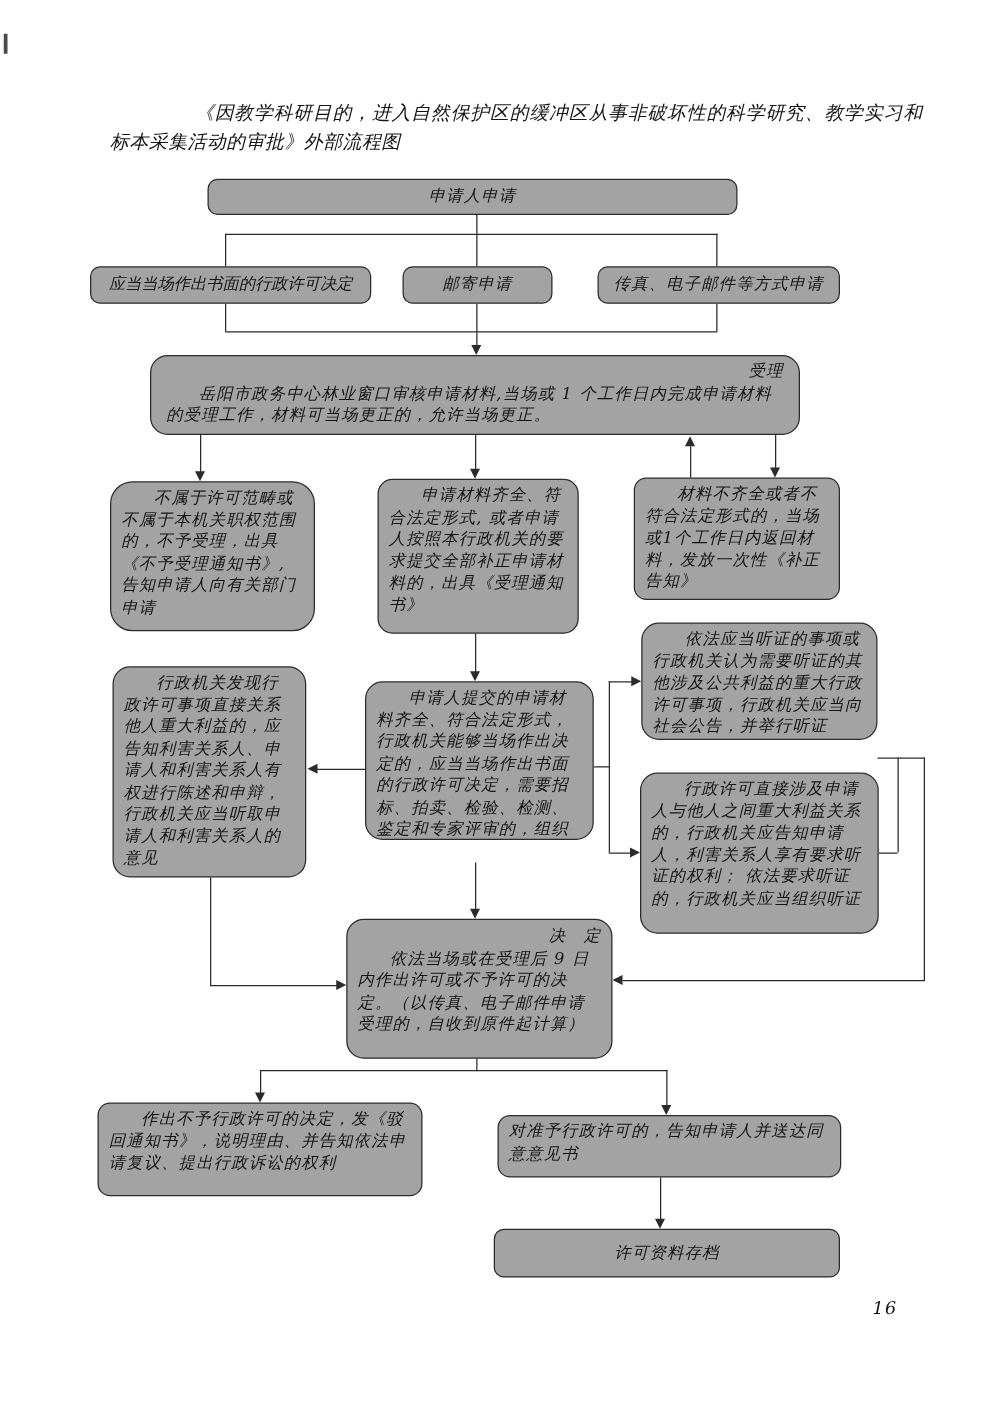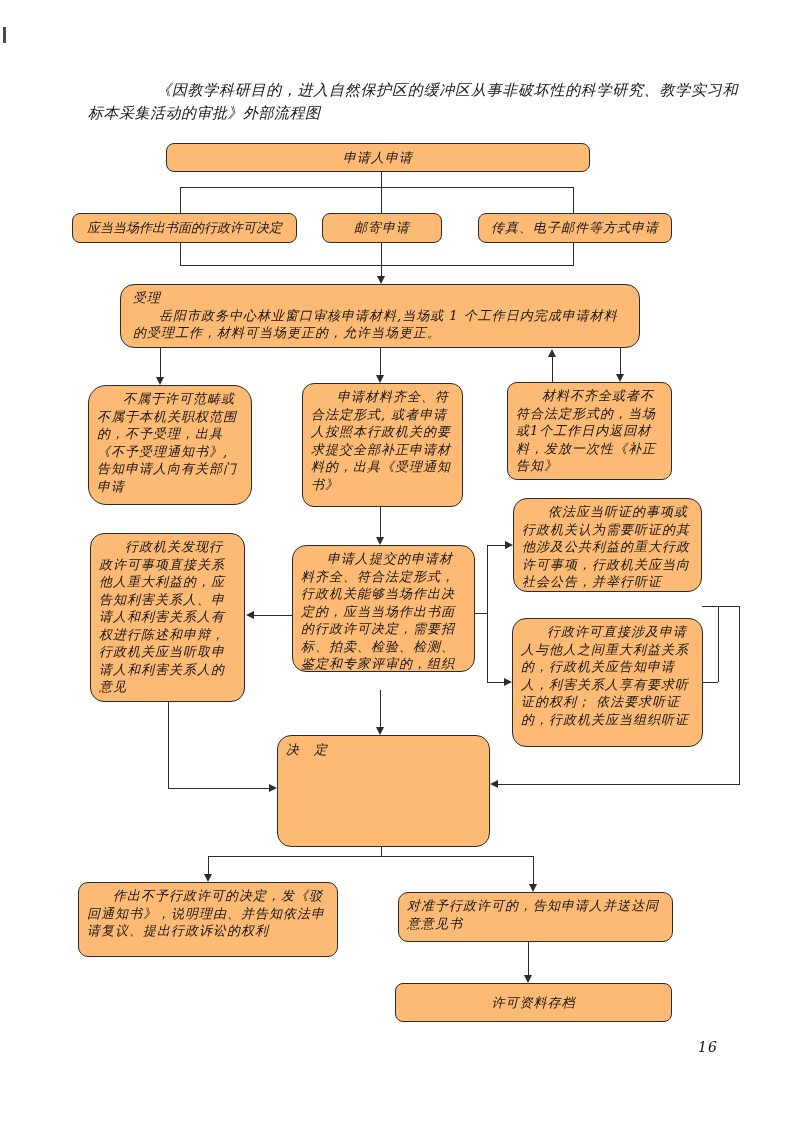--- a/index.html
+++ b/index.html
@@ -17,29 +17,29 @@
     font-style:italic;
   }
   .doc-title{
     position:absolute;left:88px;top:79px;width:650px;
     font-size:15px;line-height:23px;letter-spacing:0.5px;
     text-indent:68px;text-align:justify;
   }
   .box{
     position:absolute;box-sizing:border-box;
     border:1.4px solid var(--line);border-radius:12px;
-    background:#fdba74;
+    background:#a3a3a3;
     font-size:13px;line-height:17.5px;letter-spacing:1px;
     padding:4px 8px;
     overflow:hidden;
   }
   .center{display:flex;align-items:center;justify-content:center;text-align:center;padding:2px 6px;}
   .box p{margin:0;text-indent:2em;}
   .box p.noindent{text-indent:0;}
-  .box .hd{text-align:left;text-indent:0;margin:1px 0 0 0;}
+  .box .hd{text-align:right;text-indent:0;margin:1px 0 0 0;}
   .ln{position:absolute;background:var(--line);}
   .ar{position:absolute;width:0;height:0;border:4px solid transparent;}
   .ar-d{border-top:8px solid var(--line);border-bottom:none;}
   .ar-u{border-bottom:8px solid var(--line);border-top:none;}
   .ar-l{border-right:8px solid var(--line);border-left:none;}
   .ar-r{border-left:8px solid var(--line);border-right:none;}
   .pageno{position:absolute;left:698px;top:1039px;font-size:14px;letter-spacing:1px;}
   .scan-mark{position:absolute;left:3px;top:27px;width:2.5px;height:16px;background:#4a4a4a;}
 </style>
 </head>
@@ -88,20 +88,21 @@
   </div>
   <div class="box" style="left:513px;top:498px;width:189px;height:94px;border-radius:14px;">
     <p>依法应当听证的事项或行政机关认为需要听证的其他涉及公共利益的重大行政许可事项，行政机关应当向社会公告，并举行听证</p>
   </div>
   <div class="box" style="left:512px;top:618px;width:191px;height:129px;border-radius:14px;">
     <p>行政许可直接涉及申请人与他人之间重大利益关系的，行政机关应告知申请人，利害关系人享有要求听证的权利； 依法要求听证的，行政机关应当组织听证</p>
   </div>
 
   <div class="box" style="left:277px;top:735px;width:213px;height:112px;border-radius:14px;">
     <p class="hd">决　定</p>
+    <p>依法当场或在受理后 9 日内作出许可或不予许可的决定。（以传真、电子邮件申请受理的，自收到原件起计算）</p>
   </div>
 
   <div class="box" style="left:78px;top:882px;width:260px;height:75px;border-radius:10px;">
     <p>作出不予行政许可的决定，发《驳回通知书》，说明理由、并告知依法申请复议、提出行政诉讼的权利</p>
   </div>
   <div class="box" style="left:398px;top:892px;width:275px;height:50px;border-radius:10px;">
     <p class="noindent">对准予行政许可的，告知申请人并送达同意意见书</p>
   </div>
 
   <div class="box center" style="left:395px;top:983px;width:277px;height:39px;border-radius:8px;">

